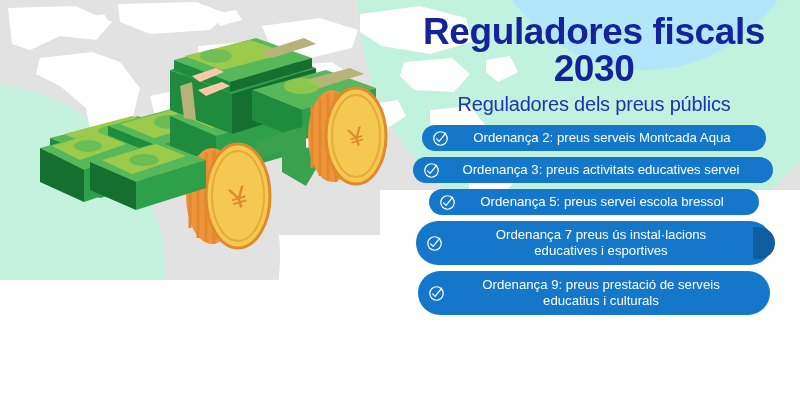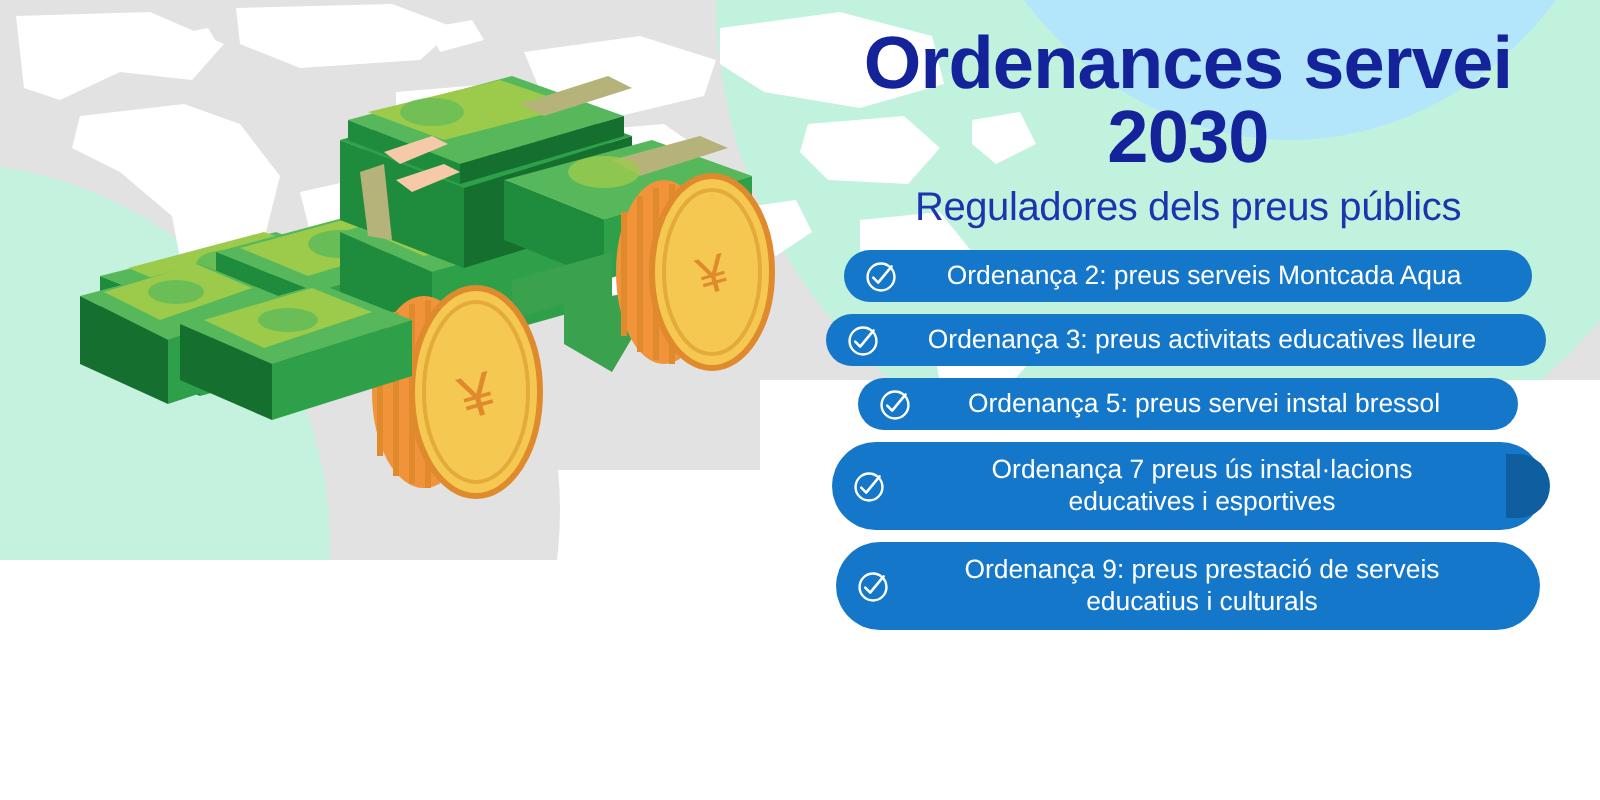--- a/index.html
+++ b/index.html
@@ -238,21 +238,21 @@
       <path d="M70 132 L116 152 L116 180 L70 160 Z" fill="#15702f"></path>
       <path d="M116 152 L186 130 L186 158 L116 180 Z" fill="#2fa04a"></path>
       <path d="M82 130 L136 114 L166 126 L112 144 Z" fill="#9ccb4c"></path>
       <ellipse cx="124" cy="130" rx="15" ry="6" fill="#57b85b" opacity="0.7"></ellipse>
     </g>
   </svg>
 
   <div class="content">
 
     <h1 class="title">
-      <span>Ordenances servei</span><br>
+      <span>Reguladores fiscals</span><br>
       <span>2030</span>
     </h1>
 
     <h2 class="subtitle">Reguladores dels preus públics</h2>
 
     <ul class="pill-list">
 
       <li class="pill w1">
         <span class="check">
           <svg viewBox="0 0 24 24">
@@ -263,31 +263,31 @@
         <span class="ptext">Ordenança 2: preus serveis Montcada Aqua</span>
       </li>
 
       <li class="pill w2">
         <span class="check">
           <svg viewBox="0 0 24 24">
             <circle cx="12" cy="12" r="9.5" fill="none" stroke="#ffffff" stroke-width="1.7"></circle>
             <path d="M6.5 12.5 L10 16 L19.5 4.5" fill="none" stroke="#ffffff" stroke-width="1.8" stroke-linecap="round" stroke-linejoin="round"></path>
           </svg>
         </span>
-        <span class="ptext">Ordenança 3: preus activitats educatives lleure</span>
+        <span class="ptext">Ordenança 3: preus activitats educatives servei</span>
       </li>
 
       <li class="pill w3">
         <span class="check">
           <svg viewBox="0 0 24 24">
             <circle cx="12" cy="12" r="9.5" fill="none" stroke="#ffffff" stroke-width="1.7"></circle>
             <path d="M6.5 12.5 L10 16 L19.5 4.5" fill="none" stroke="#ffffff" stroke-width="1.8" stroke-linecap="round" stroke-linejoin="round"></path>
           </svg>
         </span>
-        <span class="ptext">Ordenança 5: preus servei instal bressol</span>
+        <span class="ptext">Ordenança 5: preus servei escola bressol</span>
       </li>
 
       <li class="pill w4 two-line shadowed">
         <span class="check">
           <svg viewBox="0 0 24 24">
             <circle cx="12" cy="12" r="9.5" fill="none" stroke="#ffffff" stroke-width="1.7"></circle>
             <path d="M6.5 12.5 L10 16 L19.5 4.5" fill="none" stroke="#ffffff" stroke-width="1.8" stroke-linecap="round" stroke-linejoin="round"></path>
           </svg>
         </span>
         <span class="ptext">Ordenança 7 preus ús instal·lacions

